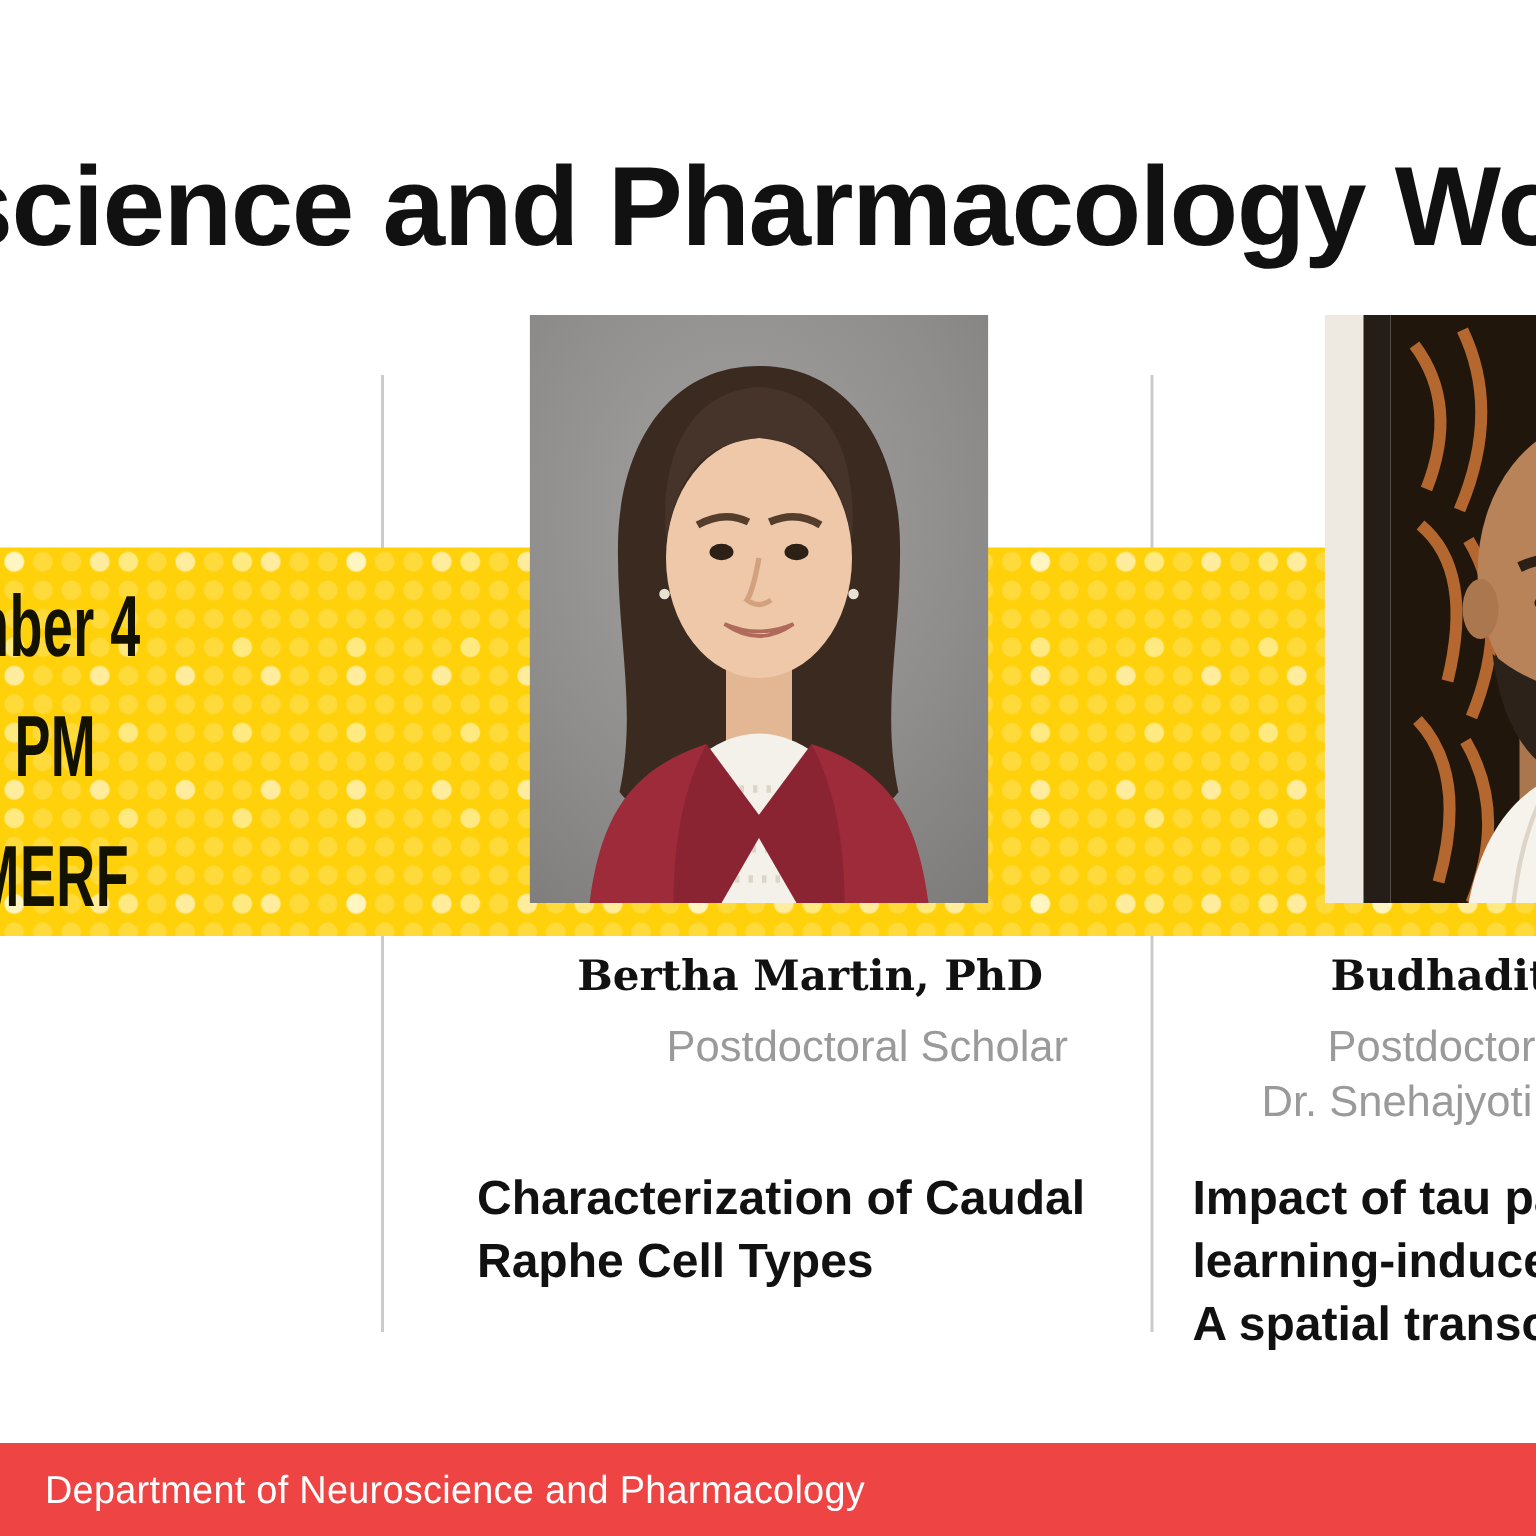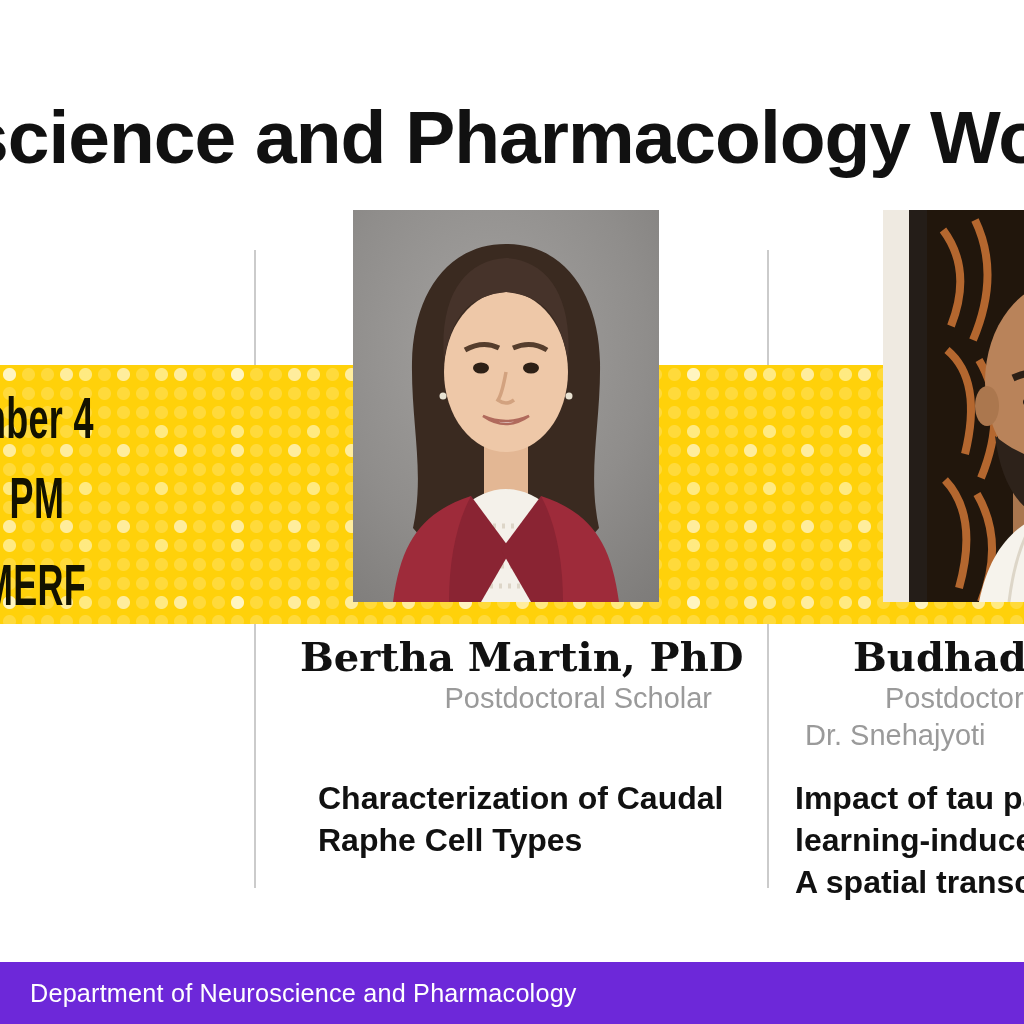--- a/index.html
+++ b/index.html
@@ -38,45 +38,45 @@
   .band-line.time{top:104px;left:-21px;}    
   .band-line.place{top:191px;left:-17px;}   
   
   .photo{position:absolute;top:210px;height:392px;z-index:2;overflow:hidden;}
   .photo.left{left:353px;width:306px;}
   .photo.right{left:883px;width:141px;}
   .photo svg{position:absolute;left:0;top:0;display:block;}
   
   .spk-name{
     position:absolute;font-family:"DejaVu Serif",serif;font-weight:700;
-    font-size:40px;line-height:1;color:#111111;white-space:nowrap;z-index:3;
+    font-size:28px;line-height:1;color:#111111;white-space:nowrap;z-index:3;margin-left:34px;
   }
   .spk-sub{
     position:absolute;font-size:29px;line-height:1;color:#9a9a9a;
     white-space:nowrap;z-index:3;
   }
   .center-col{left:300px;width:412px;text-align:center;}
   .talk{
     position:absolute;font-size:32px;font-weight:700;color:#111111;
     line-height:42px;z-index:3;white-space:nowrap;
   }
   .talk-left{left:318px;top:777px;}
   .talk-right{left:795px;top:777px;}
   .talk div{white-space:nowrap;}
   
   .n1{top:637px;}
   .s1{top:684px;text-align:right;}
   .s2{top:721px;}
   .name-right{left:853px;}
   .role-right{left:885px;}
-  .lab-right{left:805px;}
+  .lab-right{left:841px;}
   
   .footer{
     position:absolute;left:0;top:962px;width:1024px;height:62px;
-    background:#6d28d9;z-index:4;display:flex;align-items:center;
+    background:#ef4444;z-index:4;display:flex;align-items:center;
   }
   .footer-text{
     margin-left:30px;color:#ffffff;font-size:26px;letter-spacing:0.2px;
     transform:scaleX(0.97);transform-origin:0 50%;white-space:nowrap;
   }
 </style>
 </head>
 <body>
 
 <div id="stage">

